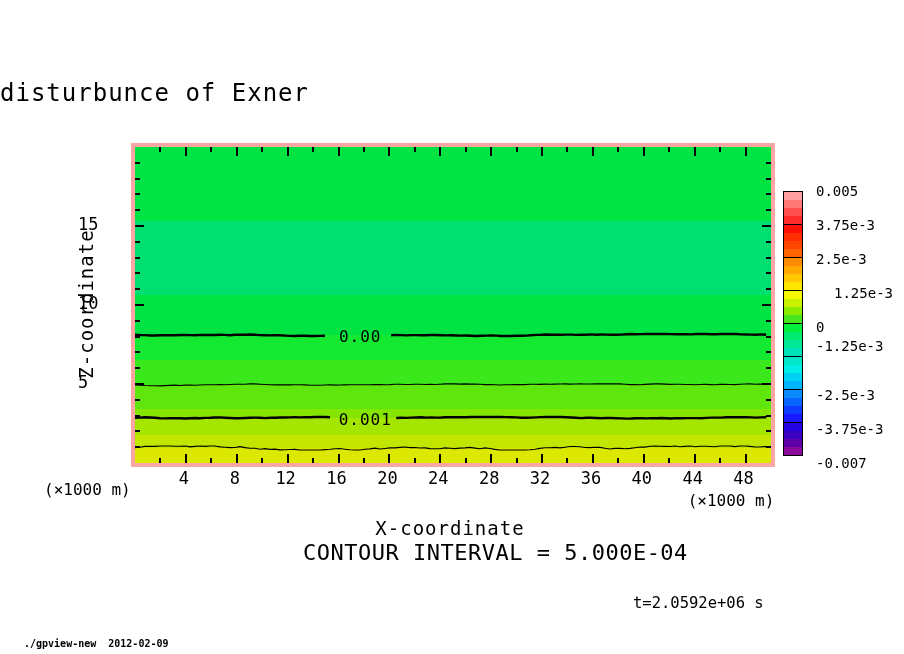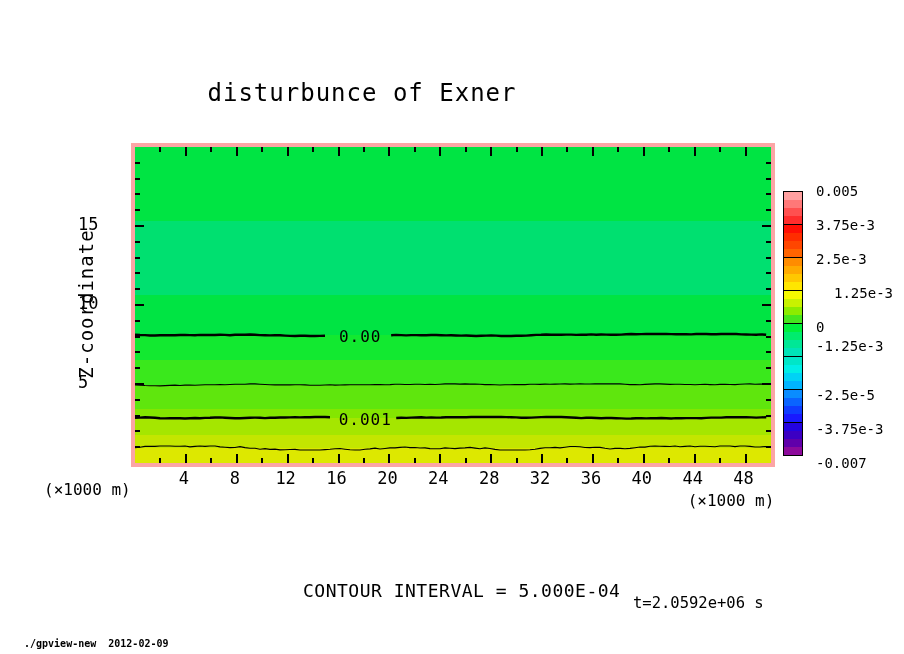--- a/index.html
+++ b/index.html
@@ -1,37 +1,37 @@
 <!DOCTYPE html>
 <html><head>
 <meta charset="utf-8">
 <style>
   html,body{margin:0;padding:0;background:#fff;}
   #canvas{position:relative;width:904px;height:654px;background:#ffffff;overflow:hidden;
           font-family:"DejaVu Sans Mono","Liberation Mono",monospace;color:#000;}
   .abs{position:absolute;}
-  #page-title{left:0;top:79px;width:724px;text-align:center;font-size:24px;letter-spacing:1px;white-space:pre;}
+  #page-title{left:0;top:79px;width:724px;text-align:left;font-size:24px;letter-spacing:1px;white-space:pre;}
   #plot{left:131px;top:143px;width:636px;height:316px;border:4px solid #fca5a5;}
   #plot-inner{position:absolute;left:0;top:0;width:636px;height:316px;overflow:hidden;}
   .band{position:absolute;left:0;width:636px;}
   .tick{position:absolute;background:#000;}
   #contour-svg{position:absolute;left:0;top:0;}
   .contour-label{position:absolute;transform:translate(-50%,-50%);font-size:16px;letter-spacing:1px;white-space:pre;}
   .x-tick-label{position:absolute;top:468px;width:44px;margin-left:-22px;text-align:center;font-size:17px;}
   .y-tick-label{position:absolute;left:78px;width:44px;text-align:left;font-size:17px;margin-top:-10px;}
   #x-axis-title{left:300px;top:517px;width:300px;text-align:center;font-size:19px;letter-spacing:1px;}
   #z-axis-title{left:-64px;top:293px;width:300px;text-align:center;font-size:19px;letter-spacing:1px;
                 transform:rotate(-90deg);}
   #x-unit-left{left:44px;top:480px;font-size:16px;white-space:pre;}
   #x-unit-right{left:656px;top:491px;width:150px;text-align:center;font-size:16px;white-space:pre;}
   #colorbar{left:783px;top:191px;width:20px;}
   .cb-seg{width:20px;height:34px;border:1px solid #000;box-sizing:border-box;}
   .cb-seg+.cb-seg{margin-top:-1px;}
   .cb-label{position:absolute;left:816px;transform:translateY(-50%);font-size:14px;white-space:pre;}
-  #contour-interval{left:303px;top:580px;font-size:18px;letter-spacing:0.5px;white-space:pre;}
+  #contour-interval{left:303px;top:540px;font-size:22px;letter-spacing:0.5px;white-space:pre;}
   #time-label{left:633px;top:594px;font-size:15.5px;white-space:pre;}
   .footer{top:638px;font-size:10px;font-weight:bold;white-space:pre;}
   #footer-left{left:24px;}
   #footer-right{left:560px;}
 </style>
 </head>
 <body>
 
 <div id="canvas">
   <div class="abs" id="page-title">disturbunce of Exner</div>
@@ -160,20 +160,21 @@
       <div class="abs x-tick-label" style="left: 641.8px;">40</div>
       <div class="abs x-tick-label" style="left: 692.68px;">44</div>
       <div class="abs x-tick-label" style="left: 743.56px;">48</div>
     </div>
   <div id="y-tick-labels">
       <div class="abs y-tick-label" style="top: 382px;">5</div>
       <div class="abs y-tick-label" style="top: 303px;">10</div>
       <div class="abs y-tick-label" style="top: 224px;">15</div>
     </div>
 
+  <div class="abs" id="x-axis-title">X-coordinate</div>
   <div class="abs" id="z-axis-title">Z-coordinate</div>
   <div class="abs" id="x-unit-left">(×1000 m)</div>
   <div class="abs" id="x-unit-right">(×1000 m)</div>
 
   <div class="abs" id="colorbar">
       <div class="cb-seg" style="background: linear-gradient(rgb(255, 160, 160) 0px, rgb(255, 160, 160) 25%, rgb(255, 120, 120) 25%, rgb(255, 120, 120) 50%, rgb(255, 80, 80) 50%, rgb(255, 80, 80) 75%, rgb(255, 45, 45) 75%, rgb(255, 45, 45) 100%);"></div>
       <div class="cb-seg" style="background: linear-gradient(rgb(255, 15, 5) 0px, rgb(255, 15, 5) 25%, rgb(255, 45, 0) 25%, rgb(255, 45, 0) 50%, rgb(255, 70, 0) 50%, rgb(255, 70, 0) 75%, rgb(255, 100, 0) 75%, rgb(255, 100, 0) 100%);"></div>
       <div class="cb-seg" style="background: linear-gradient(rgb(255, 140, 0) 0px, rgb(255, 140, 0) 25%, rgb(255, 170, 0) 25%, rgb(255, 170, 0) 50%, rgb(255, 200, 0) 50%, rgb(255, 200, 0) 75%, rgb(255, 230, 0) 75%, rgb(255, 230, 0) 100%);"></div>
       <div class="cb-seg" style="background: linear-gradient(rgb(245, 250, 0) 0px, rgb(245, 250, 0) 25%, rgb(200, 242, 0) 25%, rgb(200, 242, 0) 50%, rgb(140, 236, 0) 50%, rgb(140, 236, 0) 75%, rgb(70, 230, 30) 75%, rgb(70, 230, 30) 100%);"></div>
       <div class="cb-seg" style="background: linear-gradient(rgb(0, 240, 60) 0px, rgb(0, 240, 60) 25%, rgb(0, 236, 110) 25%, rgb(0, 236, 110) 50%, rgb(0, 231, 150) 50%, rgb(0, 231, 150) 75%, rgb(0, 227, 184) 75%, rgb(0, 227, 184) 100%);"></div>
@@ -181,21 +182,21 @@
       <div class="cb-seg" style="background: linear-gradient(rgb(10, 140, 255) 0px, rgb(10, 140, 255) 25%, rgb(10, 100, 255) 25%, rgb(10, 100, 255) 50%, rgb(15, 60, 255) 50%, rgb(15, 60, 255) 75%, rgb(25, 25, 255) 75%, rgb(25, 25, 255) 100%);"></div>
       <div class="cb-seg" style="background: linear-gradient(rgb(35, 3, 225) 0px, rgb(35, 3, 225) 25%, rgb(60, 0, 195) 25%, rgb(60, 0, 195) 50%, rgb(96, 0, 170) 50%, rgb(96, 0, 170) 75%, rgb(140, 10, 155) 75%, rgb(140, 10, 155) 100%);"></div>
     </div>
   <div id="colorbar-labels">
       <div class="cb-label" style="top: 191px;">0.005</div>
       <div class="cb-label" style="top: 225px;">3.75e-3</div>
       <div class="cb-label" style="top: 259px;">2.5e-3</div>
       <div class="cb-label" style="top: 293px; margin-left: 18px;">1.25e-3</div>
       <div class="cb-label" style="top: 327px;">0</div>
       <div class="cb-label" style="top: 346px;">-1.25e-3</div>
-      <div class="cb-label" style="top: 395px;">-2.5e-5</div>
+      <div class="cb-label" style="top: 395px;">-2.5e-3</div>
       <div class="cb-label" style="top: 429px;">-3.75e-3</div>
       <div class="cb-label" style="top: 463px;">-0.007</div>
     </div>
 
   <div class="abs" id="contour-interval">CONTOUR INTERVAL = 5.000E-04</div>
   <div class="abs" id="time-label">t=2.0592e+06 s</div>
 
   <div class="abs footer" id="footer-left">./gpview-new  2012-02-09</div>
 </div>
 

